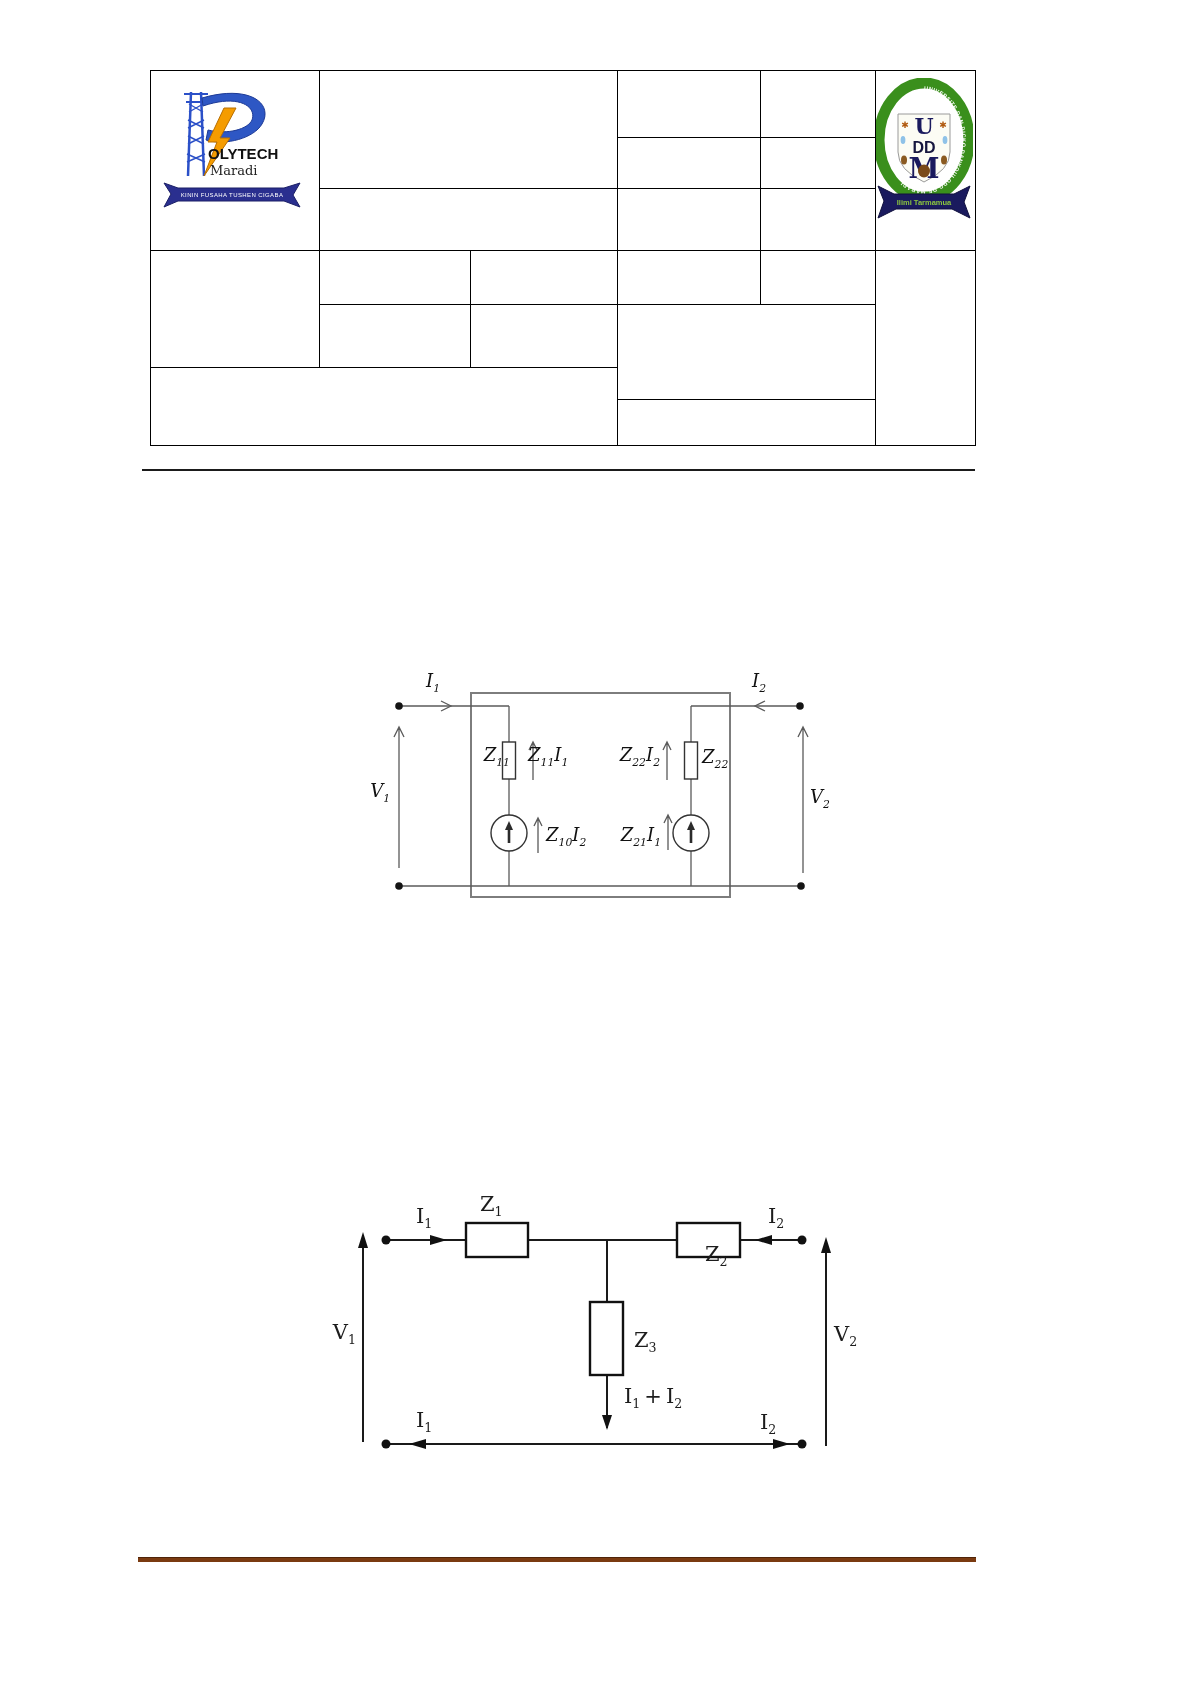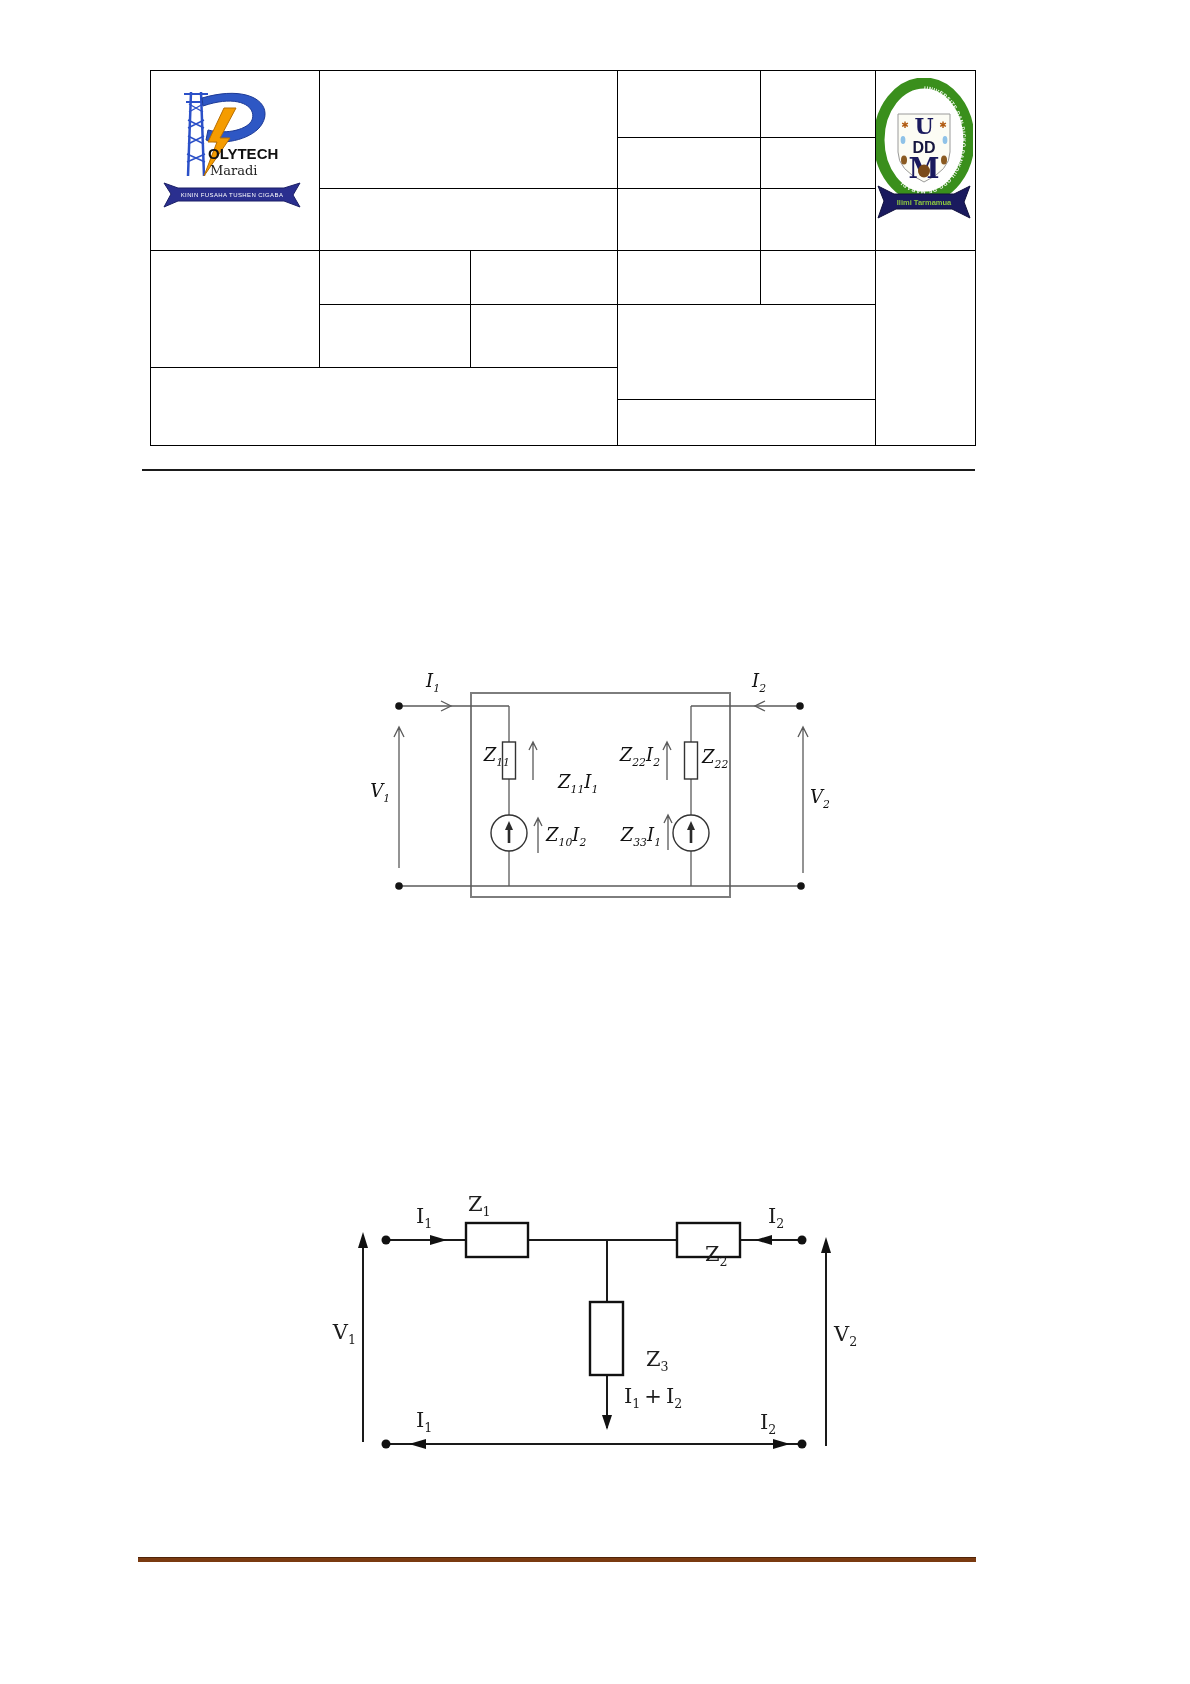--- a/index.html
+++ b/index.html
@@ -128,25 +128,25 @@
         <circle cx="450" cy="46" r="3.8"></circle>
         <circle cx="49" cy="226" r="3.8"></circle>
         <circle cx="451" cy="226" r="3.8"></circle>
       </g>
     </svg>
     <div class="lbl" style="left:76px;top:10px;"><span>I</span><sub>1</sub></div>
     <div class="lbl" style="left:402px;top:10px;"><span>I</span><sub>2</sub></div>
     <div class="lbl ra" style="left:2px;top:120px;width:38px;"><span>V</span><sub>1</sub></div>
     <div class="lbl" style="left:460px;top:126px;"><span>V</span><sub>2</sub></div>
     <div class="lbl ra" style="left:124px;top:84px;width:36px;"><span>Z</span><sub>11</sub></div>
-    <div class="lbl" style="left:208px;top:84px;margin-top:27px;"><span>Z</span><sub>11</sub><span>I</span><sub>1</sub></div>
+    <div class="lbl" style="left:178px;top:84px;"><span>Z</span><sub>11</sub><span>I</span><sub>1</sub></div>
     <div class="lbl ra" style="left:240px;top:84px;width:70px;"><span>Z</span><sub>22</sub><span>I</span><sub>2</sub></div>
     <div class="lbl" style="left:352px;top:86px;"><span>Z</span><sub>22</sub></div>
     <div class="lbl" style="left:196px;top:164px;"><span>Z</span><sub>10</sub><span>I</span><sub>2</sub></div>
-    <div class="lbl ra" style="left:240px;top:164px;width:71px;"><span>Z</span><sub>33</sub><span>I</span><sub>1</sub></div>
+    <div class="lbl ra" style="left:240px;top:164px;width:71px;"><span>Z</span><sub>21</sub><span>I</span><sub>1</sub></div>
   </div>
 
   <div class="fig f2" style="left:320px;top:1180px;width:540px;height:290px;">
     <svg width="540" height="290" viewBox="0 0 540 290">
       <g stroke="#1a1a1a" stroke-width="2" fill="none">
         <path d="M66,60 H482"></path>
         <path d="M287,60 V122 M287,195 V248"></path>
         <path d="M66,264 H482"></path>
         <path d="M43,262 V55"></path>
         <path d="M506,266 V60"></path>
@@ -164,26 +164,26 @@
         <polygon points="453,259 470,264 453,269"></polygon>
         <polygon points="38,68 48,68 43,52"></polygon>
         <polygon points="501,73 511,73 506,57"></polygon>
         <circle cx="66" cy="60" r="4.5"></circle>
         <circle cx="482" cy="60" r="4.5"></circle>
         <circle cx="66" cy="264" r="4.5"></circle>
         <circle cx="482" cy="264" r="4.5"></circle>
       </g>
     </svg>
     <div class="lbl" style="left:96px;top:24px;"><span>I</span><sub>1</sub></div>
-    <div class="lbl" style="left:148px;top:12px;"><span>Z</span><sub>1</sub></div>
+    <div class="lbl" style="left:160px;top:12px;"><span>Z</span><sub>1</sub></div>
     <div class="lbl" style="left:385px;top:14px;margin-top:48px;"><span>Z</span><sub>2</sub></div>
     <div class="lbl" style="left:448px;top:24px;"><span>I</span><sub>2</sub></div>
     <div class="lbl ra" style="left:0px;top:140px;width:36px;"><span>V</span><sub>1</sub></div>
     <div class="lbl" style="left:514px;top:142px;"><span>V</span><sub>2</sub></div>
-    <div class="lbl" style="left:326px;top:148px;margin-top:19px;"><span>Z</span><sub>3</sub></div>
+    <div class="lbl" style="left:314px;top:148px;"><span>Z</span><sub>3</sub></div>
     <div class="lbl" style="left:304px;top:204px;"><span>I</span><sub>1</sub><span class="plus">+</span><span>I</span><sub>2</sub></div>
     <div class="lbl" style="left:96px;top:228px;"><span>I</span><sub>1</sub></div>
     <div class="lbl" style="left:440px;top:230px;"><span>I</span><sub>2</sub></div>
   </div>
 
   <div class="rule-brown"></div>
 
 </div>
 
 </body></html>

